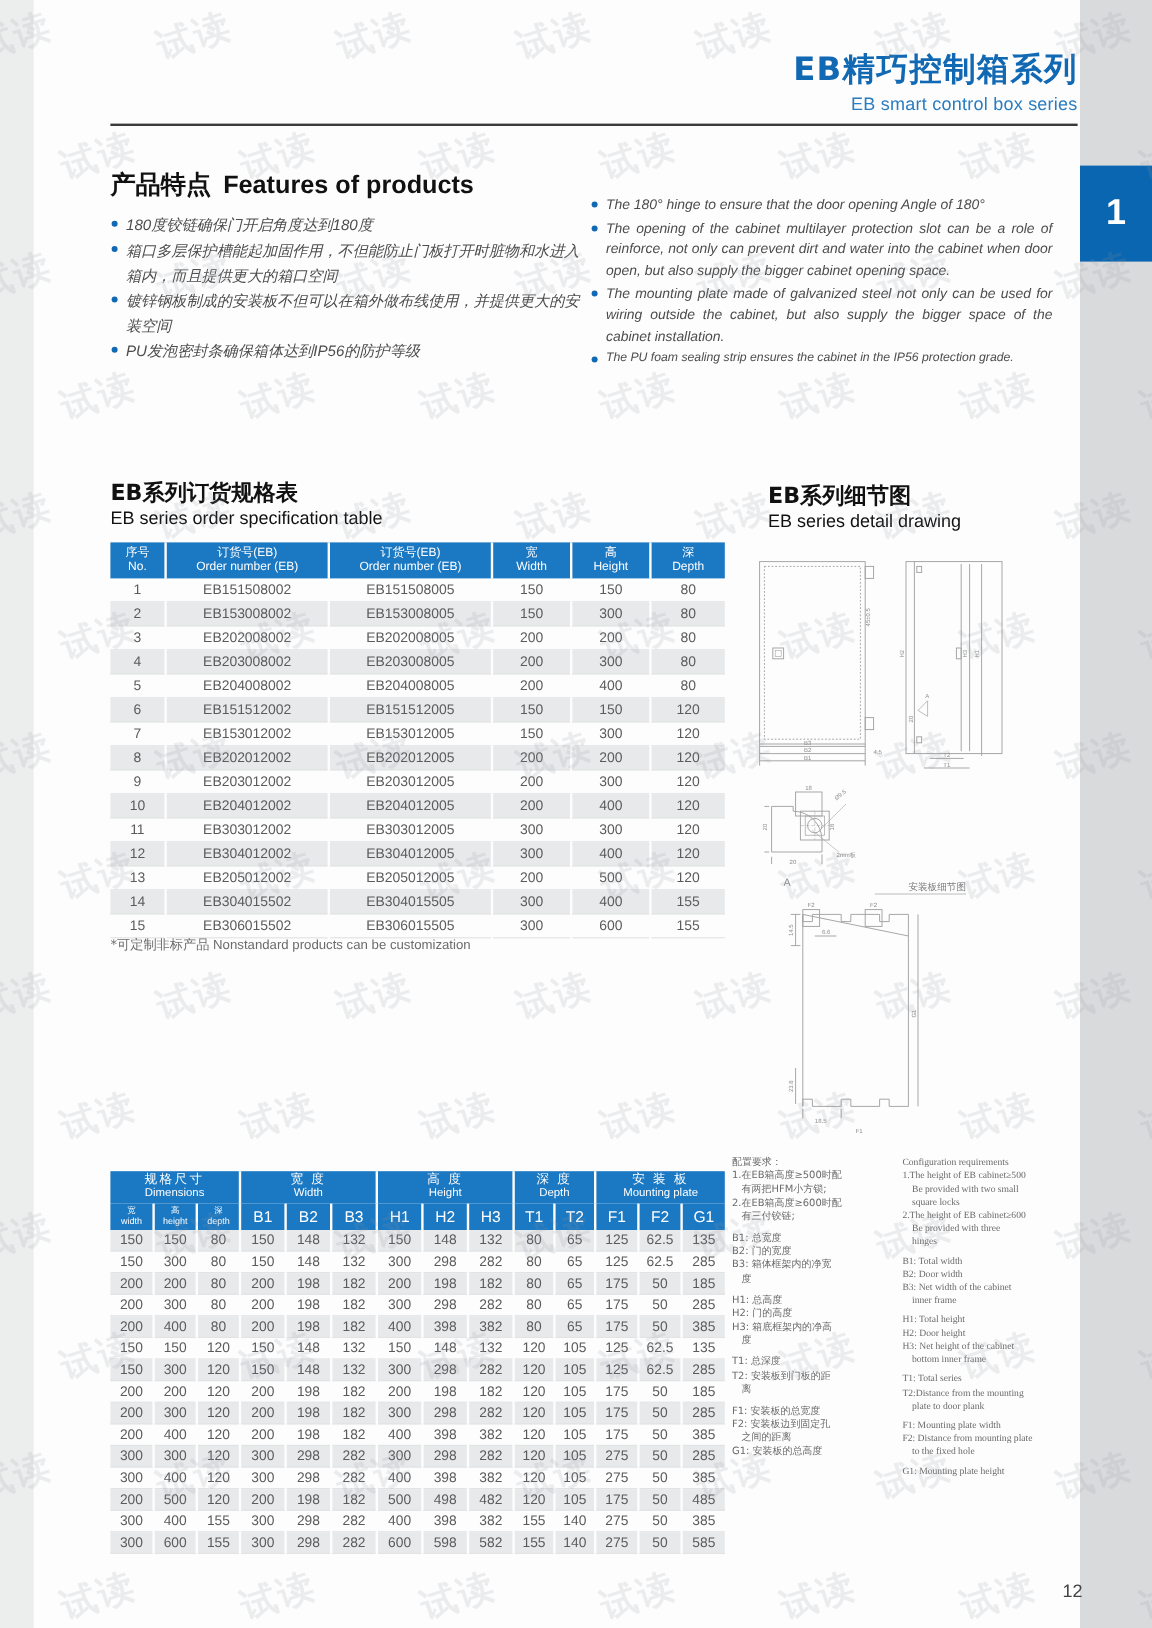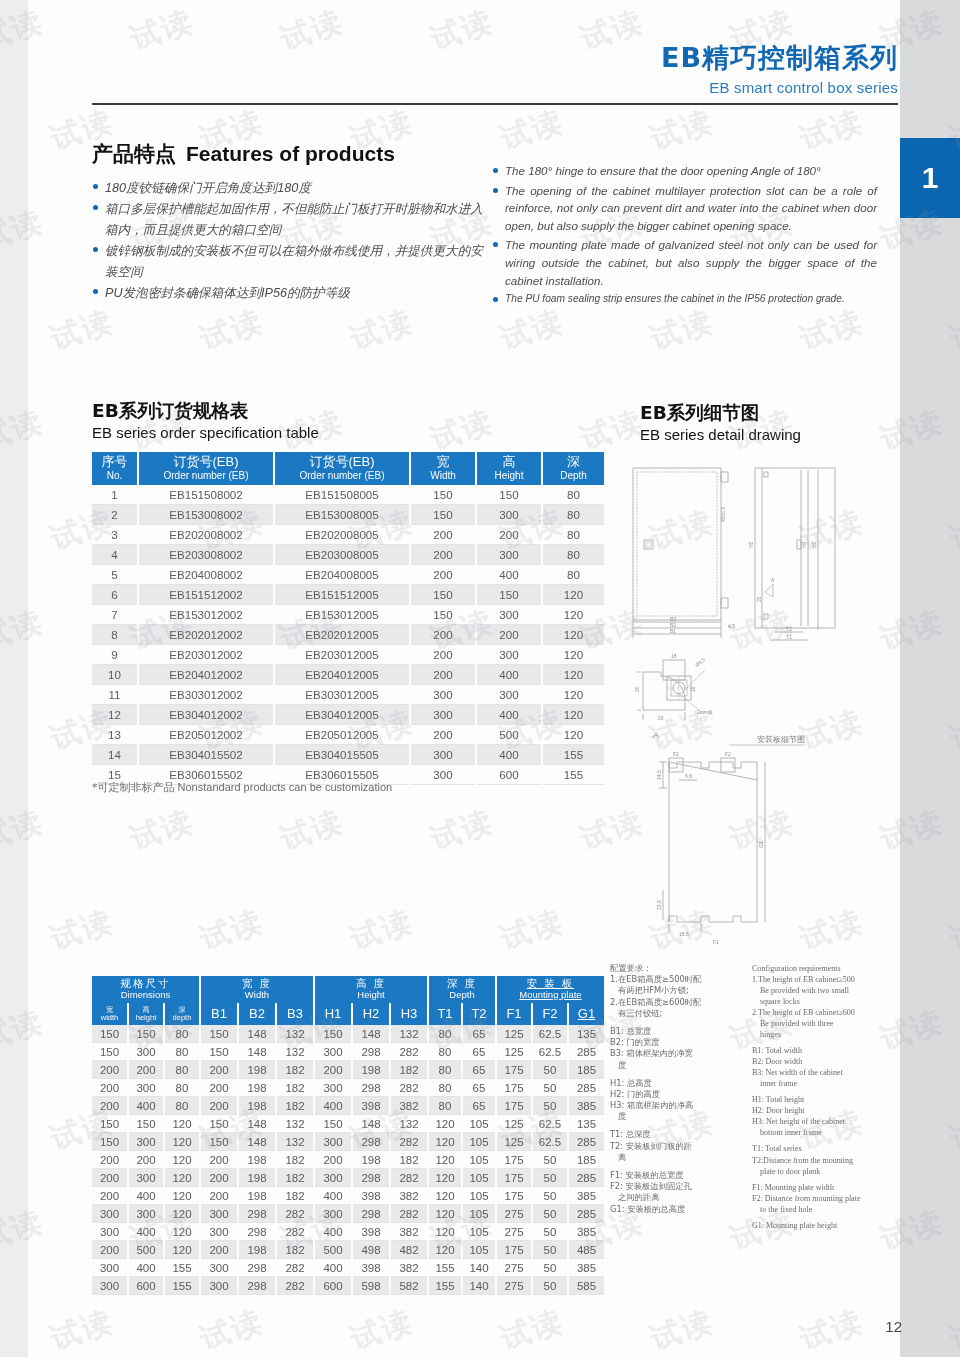--- a/index.html
+++ b/index.html
@@ -67,38 +67,38 @@
   .sec-head .en { font-size:15px; color:#111; margin-top:1px; }
 
   
   table { border-collapse:collapse; }
   .tbl-order { position:absolute; left:92px; top:452px; width:512px; font-size:11.5px; }
   .tbl-order th {
     background:#1b78c2; color:#fff; font-weight:normal; padding:3px 0 4px;
     border-right:2px solid #fdfdfd; line-height:1.15;
   }
   .tbl-order th:last-child { border-right:none; }
-  .tbl-order th .c { display:block; font-size:13px; }
+  .tbl-order th .c { display:block; font-size:10px; }
   .tbl-order th .e { display:block; font-size:10px; }
   .tbl-order td {
     text-align:center; padding:3px 0; color:#5b5b5b; font-size:11.6px;
     border-bottom:1px solid #e2e3e4; border-right:2px solid #fdfdfd;
   }
   .tbl-order td:last-child { border-right:none; }
   .tbl-order tr.alt td { background:#e8e9ea; }
 
   .note-star { position:absolute; left:92px; top:780px; font-size:11px; color:#6b6b6b; }
   .note-star .cn { font-family:"DejaVu Sans","Liberation Sans",sans-serif; }
 
   .tbl-dim { position:absolute; left:92px; top:976px; width:512px; font-size:11px; }
   .tbl-dim th {
     background:#1b78c2; color:#fff; font-weight:normal; padding:2px 0 3px;
     border-right:2px solid #fdfdfd; line-height:1.1;
   }
-  .tbl-dim th:last-child { border-right:none;text-decoration:underline; }
+  .tbl-dim th:last-child { border-right:none; }
   .tbl-dim th .c { display:block; font-size:10.5px; letter-spacing:2px; }
   .tbl-dim th .e { display:block; font-size:9.5px; letter-spacing:0; }
   .tbl-dim th.sub { padding:2px 0 2px; }
   .tbl-dim th.sub .c { font-size:7px; letter-spacing:0; }
   .tbl-dim th.sub .e { font-size:7.5px; }
   .tbl-dim th.big { font-size:13px; padding:4px 0; }
   .tbl-dim td {
     text-align:center; padding:2.5px 0; color:#5b5b5b; font-size:11.5px;
     border-bottom:1px solid #e2e3e4; border-right:2px solid #fdfdfd;
   }

